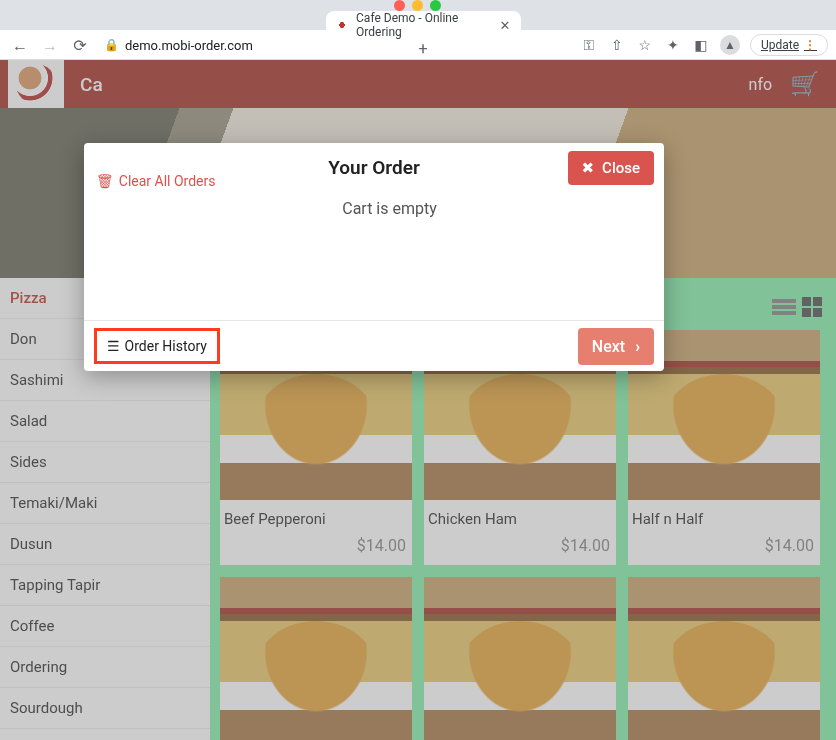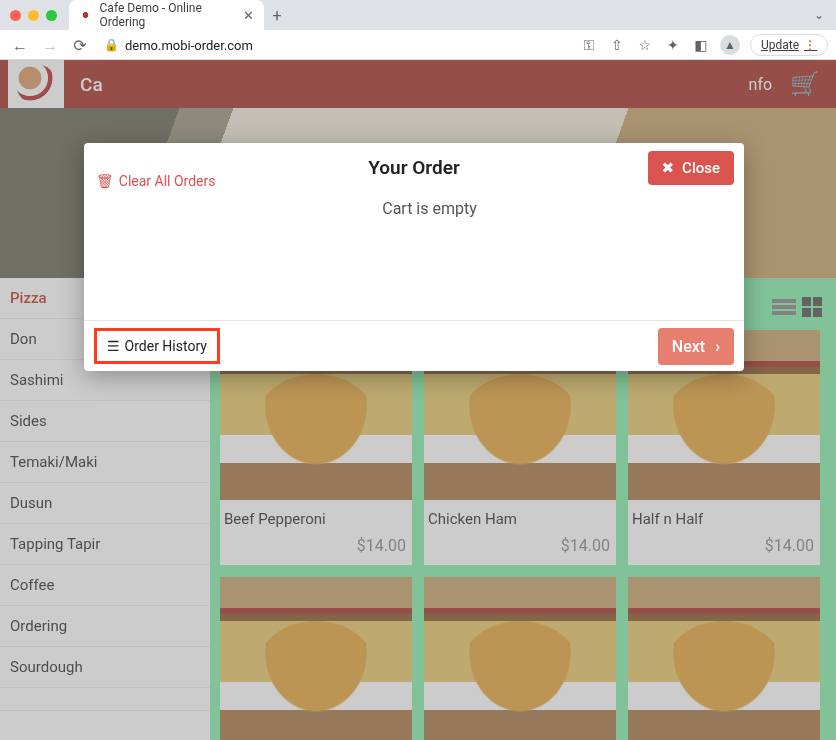--- a/index.html
+++ b/index.html
@@ -1,20 +1,20 @@
 <!DOCTYPE html>
 <html><head>
 <meta charset="utf-8">
 <style>
 * { margin: 0; padding: 0; box-sizing: border-box; font-family: -apple-system, BlinkMacSystemFont, "Segoe UI", Roboto, Helvetica, Arial, sans-serif; }
 body { width: 836px; height: 740px; overflow: hidden; background: #fff; position: relative; }
 
 
 .browser-chrome { height: 60px; background: #fff; border-bottom: 1px solid #dadce0; }
-.tab-bar { height: 30px; display: flex; align-items: center; padding-left: 10px; background: #dee1e6; }
+.tab-bar { height: 30px; display: flex; align-items: center; padding-left: 10px; background: #dee1e6; flex-direction: column; }
 .traffic-lights { display: flex; gap: 7px; margin-right: 12px; align-items:center; }
 .traffic-light { width: 11px; height: 11px; border-radius: 50%; }
 .tl-red { background: #ff5f57; }
 .tl-yellow { background: #febc2e; }
 .tl-green { background: #28c840; }
 .tab { background: #fff; border-radius: 8px 8px 0 0; height: 30px; display: flex; align-items: center; padding: 0 10px; gap: 8px; font-size: 12px; color: #3c4043; width: 195px; }
 .tab .favicon { width: 14px; height: 14px; border-radius:50%; background: radial-gradient(#b33 30%, #fff 32%); }
 .tab .close { color:#5f6368; font-size:13px; margin-left:auto; }
 .new-tab { width:26px; display:flex; align-items:center; justify-content:center; color:#5f6368; font-size:16px; }
 .chev-collapse { margin-left:auto; margin-right:12px; color:#5f6368; font-size:12px;}
@@ -54,21 +54,21 @@
 .card { width:192px; background:#fff; }
 .card-img { height:170px; background:linear-gradient(180deg,#c9a36b 0 18%,#a8342b 18% 22%,#8a5a2a 22% 26%,#e8c96b 26% 62%,#fff 62% 78%,#a87b4a 78% 100%); display:flex; align-items:center; justify-content:center; position:relative;}
 .card-img::after{content:"";position:absolute;left:18%;right:18%;top:26%;bottom:14%;background:radial-gradient(ellipse at 50% 30%,#e6a640 0 58%, transparent 60%);border-radius:50% 50% 8px 8px;}
 .card-name { font-size:15px; padding:10px 4px 2px; color:#333; }
 .card-price { font-size:16px; color:#888; text-align:right; padding:6px 6px 10px; }
 
 
 .dim { position:absolute; inset:0; background:rgba(120,120,120,0.38); }
 
 
-.modal { position:absolute; left:84px; top:83px; width:660px; height:228px; background:#fff; border-radius:4px; box-shadow:0 6px 24px rgba(0,0,0,0.3); display:flex; flex-direction:column; }
+.modal { position:absolute; left:84px; top:83px; width:580px; height:228px; background:#fff; border-radius:4px; box-shadow:0 6px 24px rgba(0,0,0,0.3); display:flex; flex-direction:column; }
 .modal-head { position:relative; height:48px; display:flex; align-items:center; justify-content:center; }
 .modal-title { font-size:19px; font-weight:600; color:#222; }
 .clear-orders { position:absolute; left:12px; top:30px; color:#d9534f; font-size:14px; display:flex; align-items:center; gap:5px; }
 .close-btn { position:absolute; right:10px; top:8px; background:#d9534f; color:#fff; border-radius:4px; padding:8px 14px; font-size:15px; display:flex; align-items:center; gap:8px; font-weight:500;}
 .cart-empty { text-align:center; font-size:16px; color:#555; margin-top:8px;margin-left:31px; }
 .modal-body { flex:1; border-bottom:1px solid #e6e6e6; }
 .modal-foot { height:50px; display:flex; align-items:center; padding:0 10px; }
 .history-btn { border:2px solid #f23; border-radius:2px; padding:5px 8px; font-size:14px; color:#222; display:flex; align-items:center; gap:5px; background:#fff;}
 .history-btn-wrap { border:3px solid #ff3b1f; padding:2px; }
 .next-btn { margin-left:auto; background:#e77f70; color:#fff; border-radius:4px; padding:9px 14px; font-size:16px; font-weight:500; display:flex; align-items:center; gap:10px; }
@@ -125,20 +125,21 @@
     <span class="cart-ic">🛒</span>
   </div>
 
   <div class="hero"></div>
 
   <div class="main-row">
     <div class="sidebar">
       <div class="sidebar-item active"><span>Pizza</span></div>
       <div class="sidebar-item"><span>Don</span></div>
       <div class="sidebar-item"><span>Sashimi</span></div>
+      <div class="sidebar-item"><span>Salad</span></div>
       <div class="sidebar-item"><span>Sides</span></div>
       <div class="sidebar-item"><span>Temaki/Maki</span></div>
       <div class="sidebar-item"><span>Dusun</span></div>
       <div class="sidebar-item"><span>Tapping Tapir</span></div>
       <div class="sidebar-item"><span>Coffee</span></div>
       <div class="sidebar-item"><span>Ordering</span></div>
       <div class="sidebar-item"><span>Sourdough</span></div>
       <div class="sidebar-item"></div>
     </div>
 

